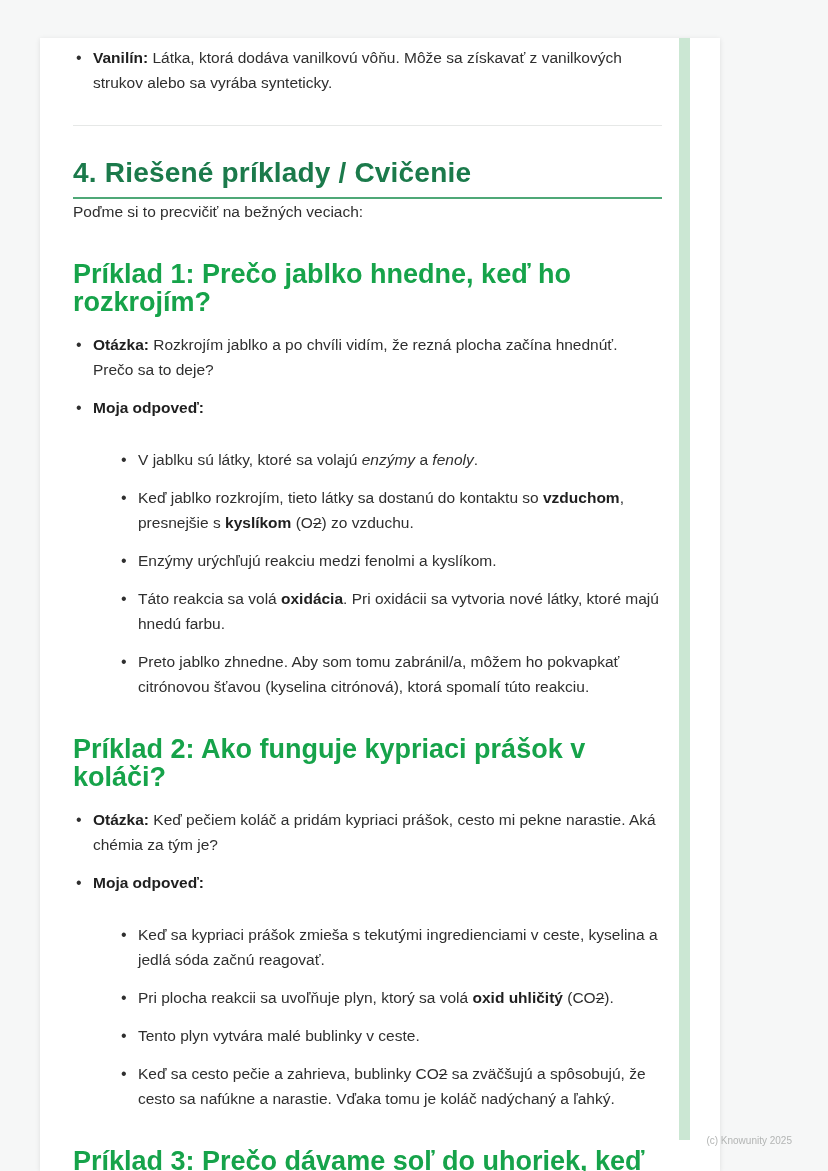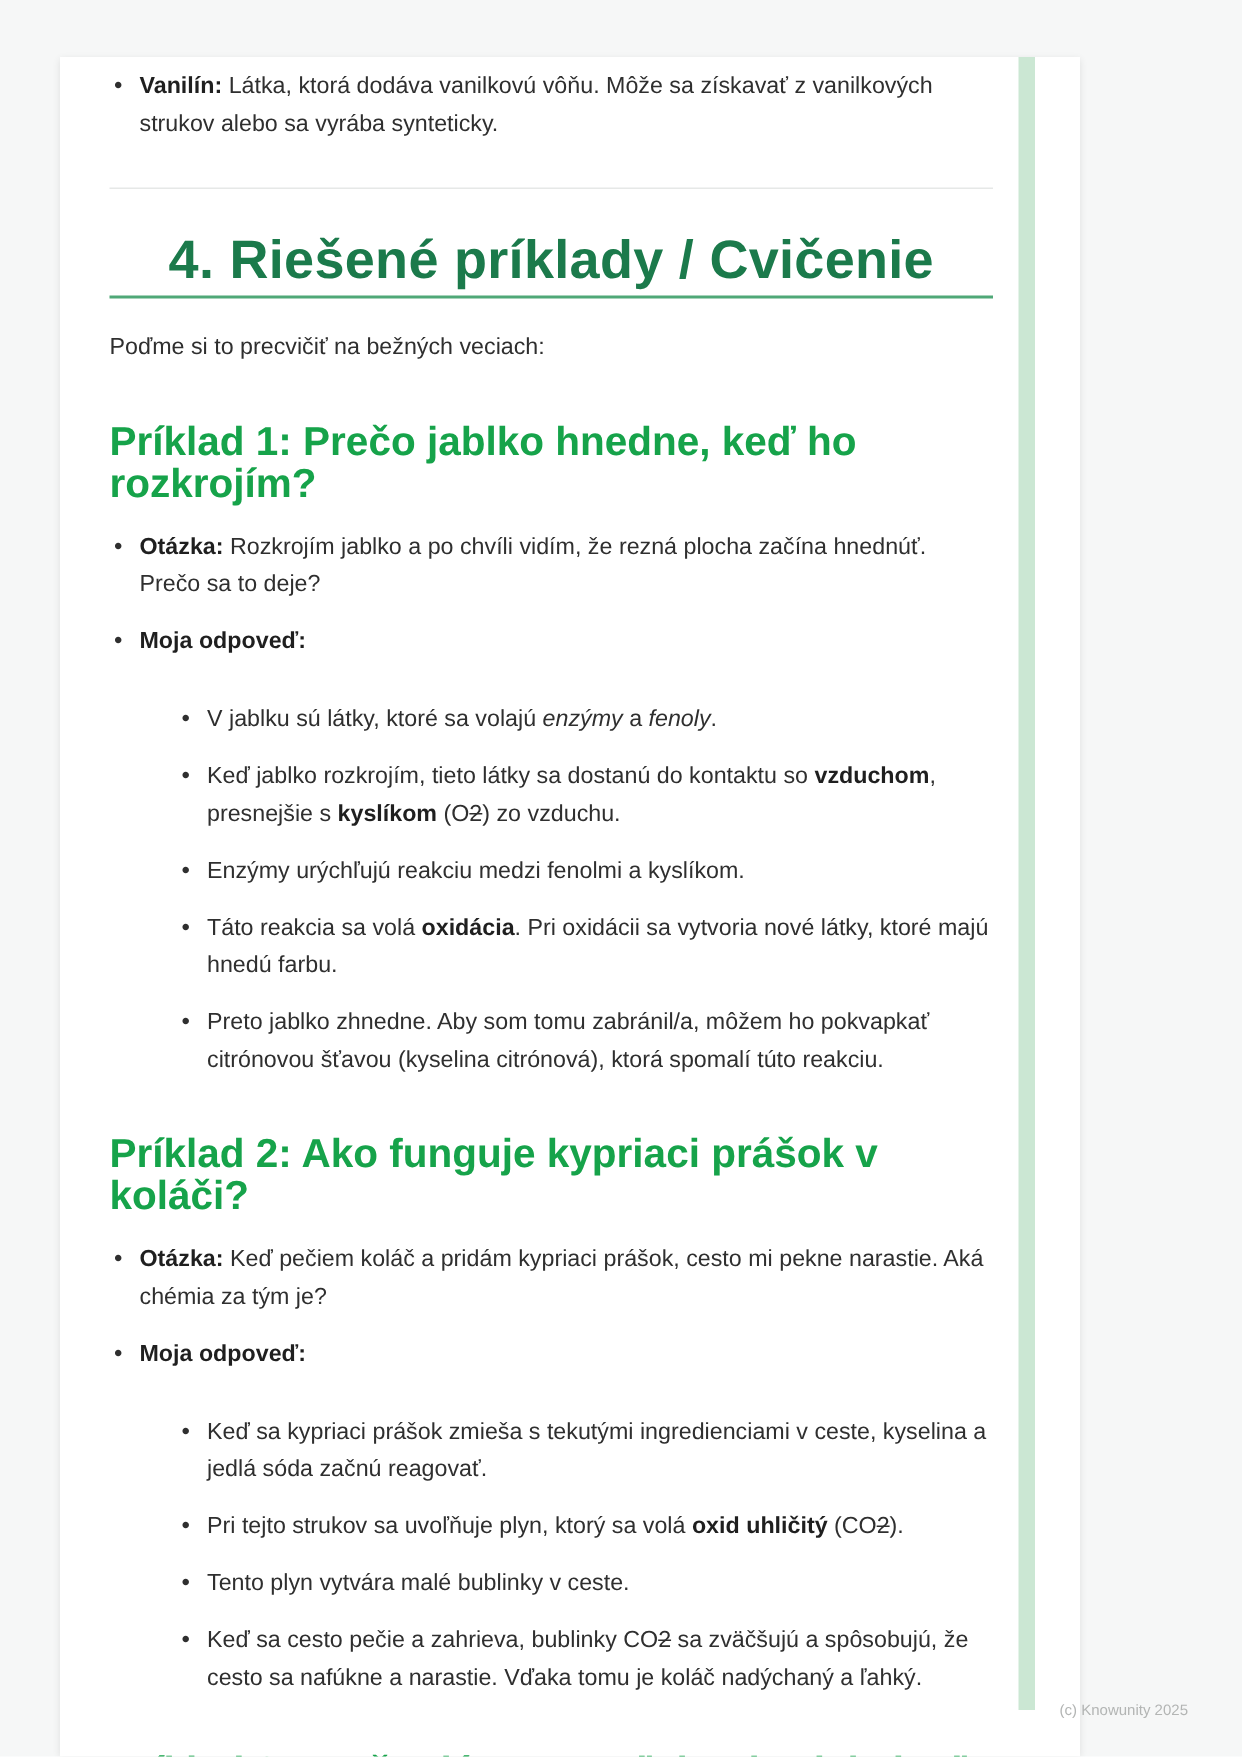--- a/index.html
+++ b/index.html
@@ -46,29 +46,28 @@
     font-size: 16px;
   }
   .blist.nested { margin-left: 25px; margin-top: 27px; }
   .divider {
     border: none;
     border-top: 1px solid #e6e8e7;
     margin-top: 30px;
   }
   h1 {
     margin-top: 34px;
-    font-size: 36px;
+    font-size: 28px;
     font-weight: 700;
     letter-spacing: 0.2px;
     color: var(--heading-green, #1b7a4b);
     padding-bottom: 12px;
     border-bottom: 2px solid var(--underline-green, #4fa877);
-    text-align: center;
   }
-  .lead { margin-top: 20px; }
+  .lead { }
   h2 {
     margin-top: 36px;
     margin-bottom: 16px;
     font-size: 27px;
     line-height: 28px;
     font-weight: 700;
     color: var(--subheading-green, #16a34a);
   }
   .b { font-weight: 700; color: #1f1f1f; }
   .i { font-style: italic; }
@@ -112,21 +111,21 @@
               <li><span><span>Enzýmy urýchľujú reakciu medzi fenolmi a kyslíkom.</span></span></li>
               <li><span><span>Táto reakcia sa volá </span><span class="b">oxidácia</span><span>. Pri oxidácii sa vytvoria nové látky, ktoré majú hnedú farbu.</span></span></li>
               <li><span><span>Preto jablko zhnedne. Aby som tomu zabránil/a, môžem ho pokvapkať citrónovou šťavou (kyselina citrónová), ktorá spomalí túto reakciu.</span></span></li>
             </ul></li>
         </ul>
         <h2>Príklad 2: Ako funguje kypriaci prášok v koláči?</h2>
         <ul class="blist">
           <li><span><span class="b">Otázka:</span><span> Keď pečiem koláč a pridám kypriaci prášok, cesto mi pekne narastie. Aká chémia za tým je?</span></span></li>
           <li><span><span class="b">Moja odpoveď:</span></span><ul class="blist nested">
               <li><span><span>Keď sa kypriaci prášok zmieša s tekutými ingredienciami v ceste, kyselina a jedlá sóda začnú reagovať.</span></span></li>
-              <li><span><span>Pri tejto strukov sa uvoľňuje plyn, ktorý sa volá </span><span class="b">oxid uhličitý</span><span> (CO</span><span class="strike">2</span><span>).</span></span></li>
+              <li><span><span>Pri plocha reakcii sa uvoľňuje plyn, ktorý sa volá </span><span class="b">oxid uhličitý</span><span> (CO</span><span class="strike">2</span><span>).</span></span></li>
               <li><span><span>Tento plyn vytvára malé bublinky v ceste.</span></span></li>
               <li><span><span>Keď sa cesto pečie a zahrieva, bublinky CO</span><span class="strike">2</span><span> sa zväčšujú a spôsobujú, že cesto sa nafúkne a narastie. Vďaka tomu je koláč nadýchaný a ľahký.</span></span></li>
             </ul></li>
         </ul>
         <h2>Príklad 3: Prečo dávame soľ do uhoriek, keď ich nakladáme?</h2>
       </div>
 
   </div>
 </div>
 

